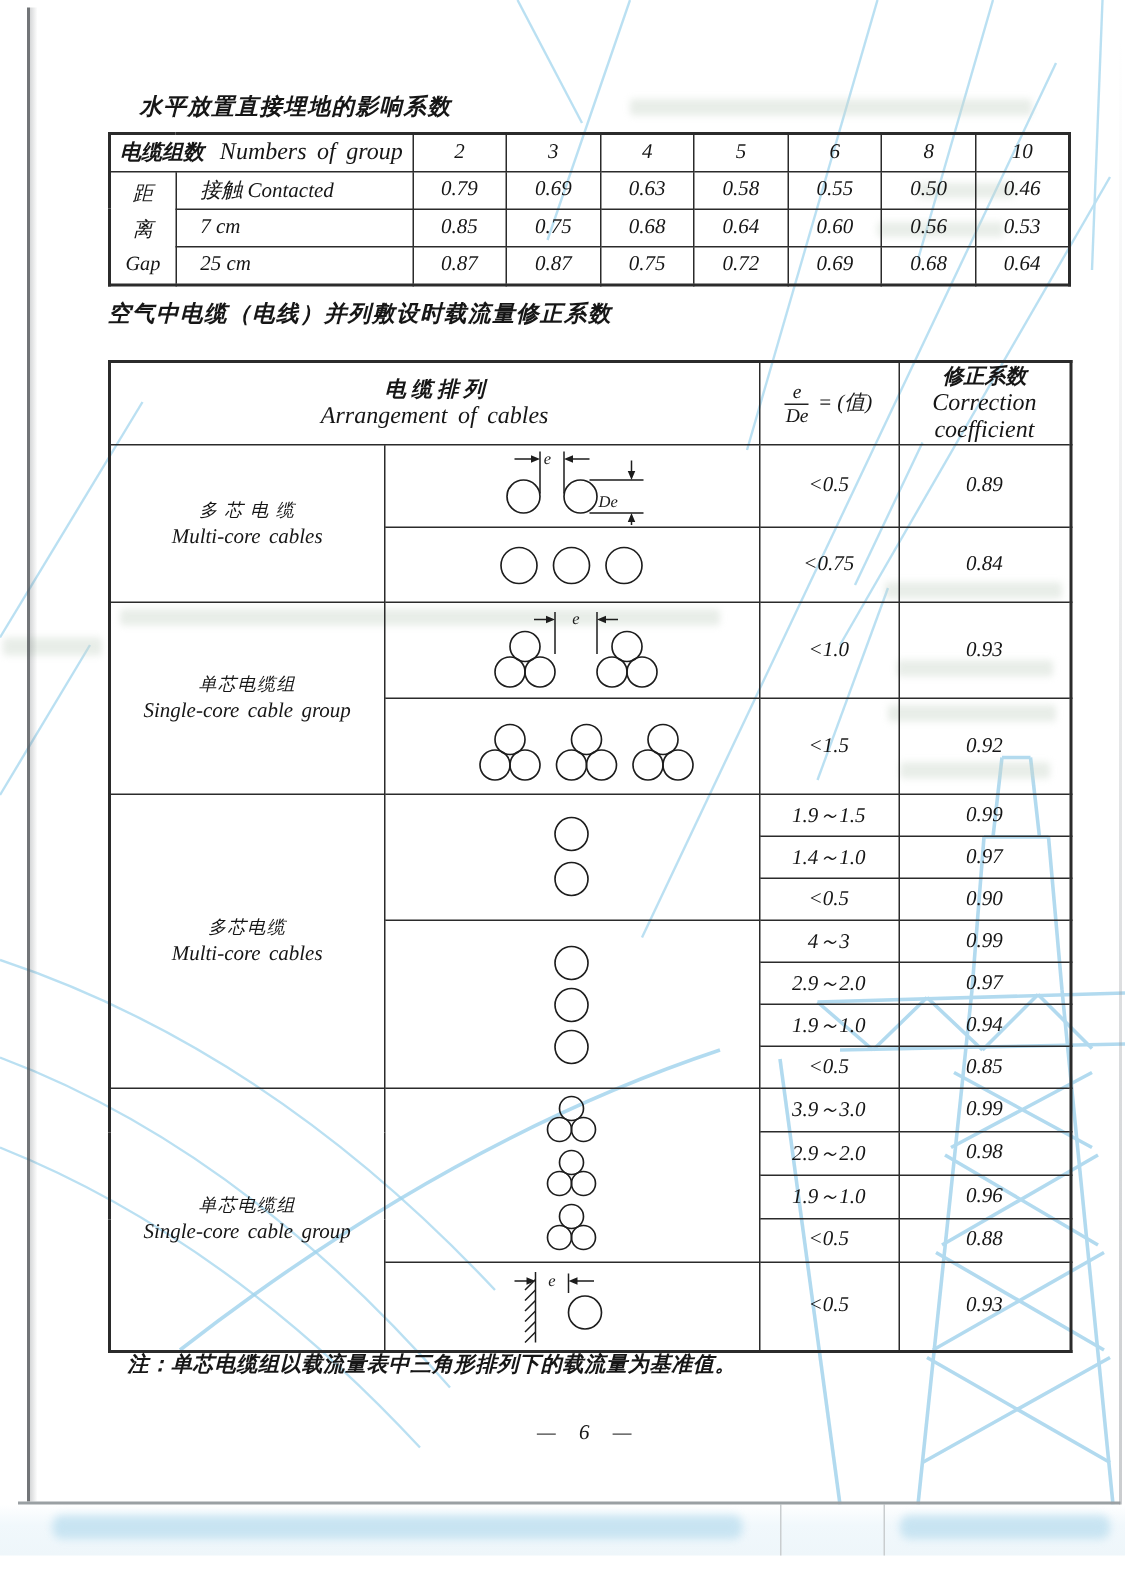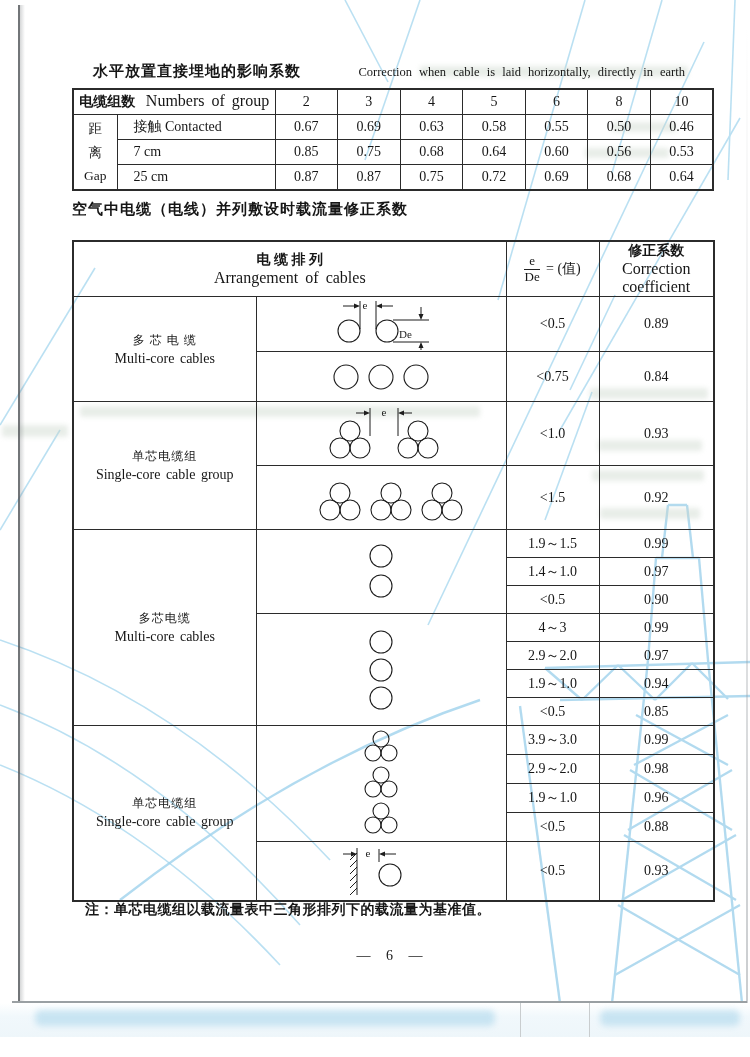--- a/index.html
+++ b/index.html
@@ -1,17 +1,17 @@
 <!DOCTYPE html>
 <html><head>
 <meta charset="utf-8">
 <style>
   html,body{margin:0;padding:0;background:#ffffff;}
   #stage{position:relative;width:750px;height:1057px;background:#ffffff;overflow:hidden;
-         font-family:"Liberation Serif","DejaVu Serif",serif;color:#161616;}
+         font-family:"Liberation Serif","DejaVu Serif",serif;color:#161616;font-style:italic;}
   
   .wm{position:absolute;left:0;top:0;z-index:0;pointer-events:none;}
   .edge-left{position:absolute;left:18px;top:5px;width:2px;height:996px;background:#4f5356;opacity:.8;z-index:3;}
   .edge-left-soft{position:absolute;left:20px;top:5px;width:5px;height:996px;
         background:linear-gradient(90deg,rgba(90,95,99,.25),rgba(90,95,99,0));z-index:3;}
   .edge-bottom{position:absolute;left:12px;right:3px;top:1001px;height:2px;background:#9aa0a3;z-index:3;}
   .edge-right{position:absolute;right:2px;top:25px;width:2px;height:978px;
         background:linear-gradient(180deg,rgba(150,155,160,0),rgba(150,155,160,.5));z-index:3;}
   .below-strip{position:absolute;left:0;right:0;top:1003px;height:34px;
         background:linear-gradient(180deg,#ffffff 0%,#f1f8fc 40%,#eef6fa 100%);z-index:2;}
@@ -101,21 +101,20 @@
   <div class="ghost" style="left:590px;top:388px;width:118px;height:11px;"></div>
   <div class="ghost" style="left:598px;top:440px;width:104px;height:11px;"></div>
   <div class="ghost" style="left:592px;top:470px;width:112px;height:11px;"></div>
   <div class="ghost" style="left:600px;top:508px;width:100px;height:11px;"></div>
   <div class="ghost" style="left:80px;top:406px;width:400px;height:11px;"></div>
 
   <div class="content">
 
     <div id="t1-titles">
       <span class="title-zh">水平放置直接埋地的影响系数</span>
-      <span class="title-en">Correction when cable is laid horizontally, directly in earth</span>
     </div>
 
     <table id="t1">
       <colgroup>
           <col style="width:44px">
           <col style="width:158px">
         <col>
           <col>
           <col>
           <col>
@@ -139,21 +138,21 @@
       </tr>
       <tr class="rh24">
         <td rowspan="3" class="side-col">
           <div class="stack">
             <span>距</span>
             <span>离</span>
             <span>Gap</span>
           </div>
         </td>
         <td class="cell-left">接触   Contacted</td>
-        <td>0.67</td>
+        <td>0.79</td>
         <td>0.69</td>
         <td>0.63</td>
         <td>0.58</td>
         <td>0.55</td>
         <td>0.50</td>
         <td>0.46</td>
       </tr>
       <tr class="rh24">
         <td class="cell-left">7  cm</td>
         <td>0.85</td>

